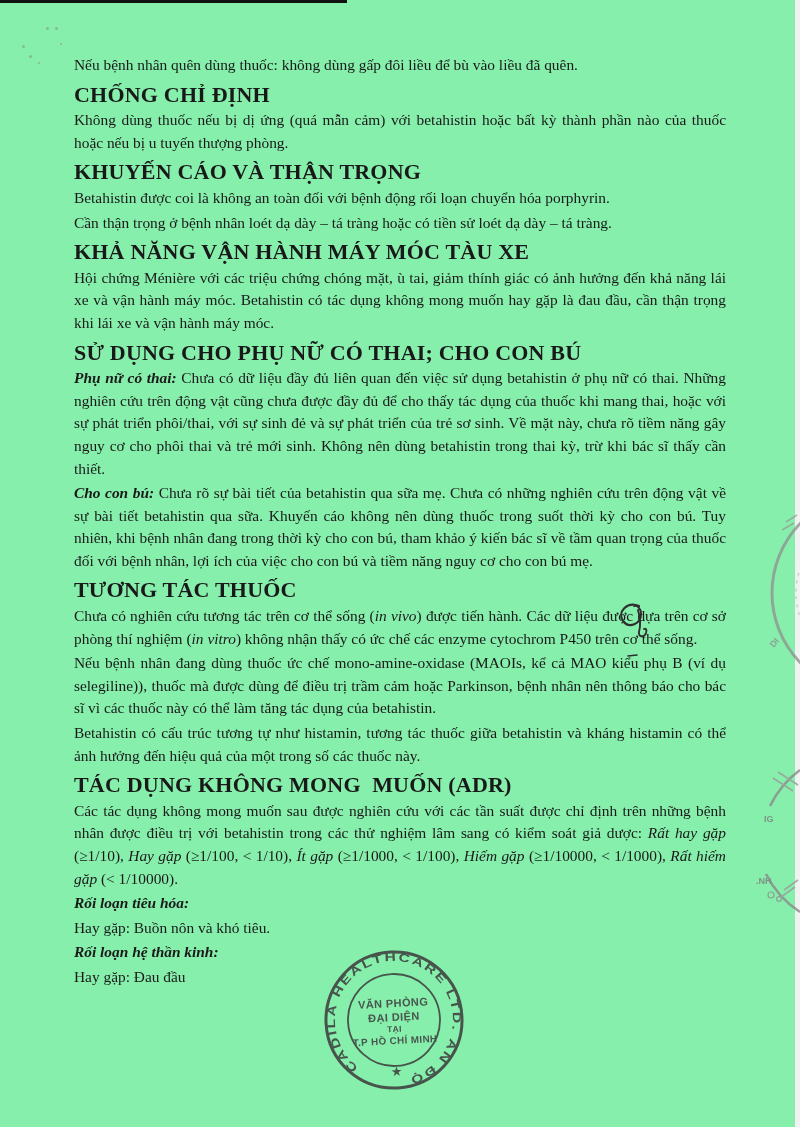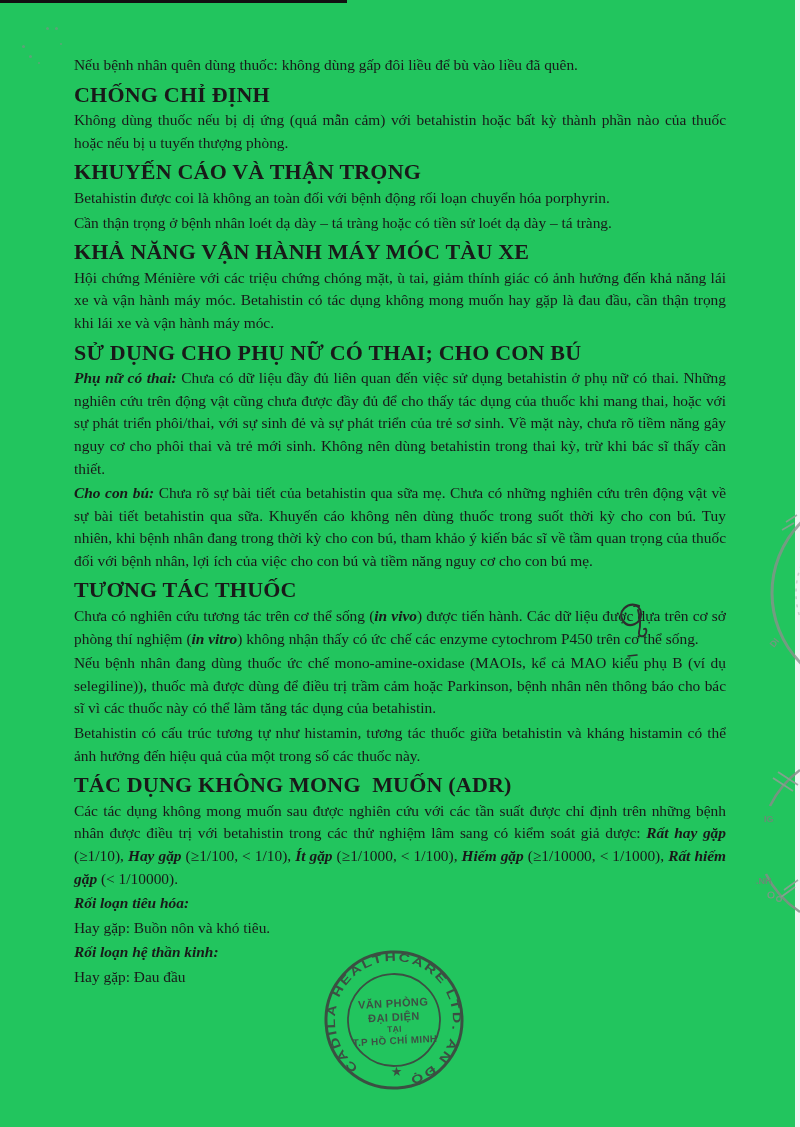--- a/index.html
+++ b/index.html
@@ -1,33 +1,33 @@
 <!DOCTYPE html>
 <html><head>
 <meta charset="utf-8">
 <style>
   html,body{margin:0;padding:0;}
   .page{
     position:relative;
     width:800px;height:1127px;
-    background:#22c55e;
+    background:#86efac;
     overflow:hidden;
     font-family:"Liberation Serif","DejaVu Serif",serif;
   }
   .scan-top-bar{position:absolute;left:0;top:0;width:347px;height:3px;background:#111;}
   .scan-right-strip{position:absolute;right:0;top:0;width:5px;height:100%;background:#f2f2f2;}
   .speck{position:absolute;background:#8a8a8a;border-radius:50%;opacity:.55;}
   .doc-body{
     position:absolute;left:74px;top:52px;width:652px;
     font-size:15.4px;line-height:22.6px;color:#191919;
   }
   .para{margin:2px 0;text-align:justify;text-align-last:left;}
   .heading{font-weight:bold;font-size:22px;margin:7px 0 3px;white-space:pre-wrap;letter-spacing:.2px;}
   .run-n{font-style:normal;}
-  .run-i{font-style:italic;font-weight:bold;}
+  .run-i{font-style:italic;}
   .run-bi{font-style:italic;font-weight:bold;}
   .stamp{
     position:absolute;left:320px;top:946px;width:148px;height:148px;
     transform:rotate(-3deg);opacity:.88;
   }
   .stamp svg{position:absolute;left:0;top:0;}
   .stamp-center{
     position:absolute;left:20px;top:36px;right:20px;bottom:32px;
     display:flex;flex-direction:column;align-items:center;justify-content:center;
     font-family:"Liberation Sans","DejaVu Sans",sans-serif;font-weight:700;

